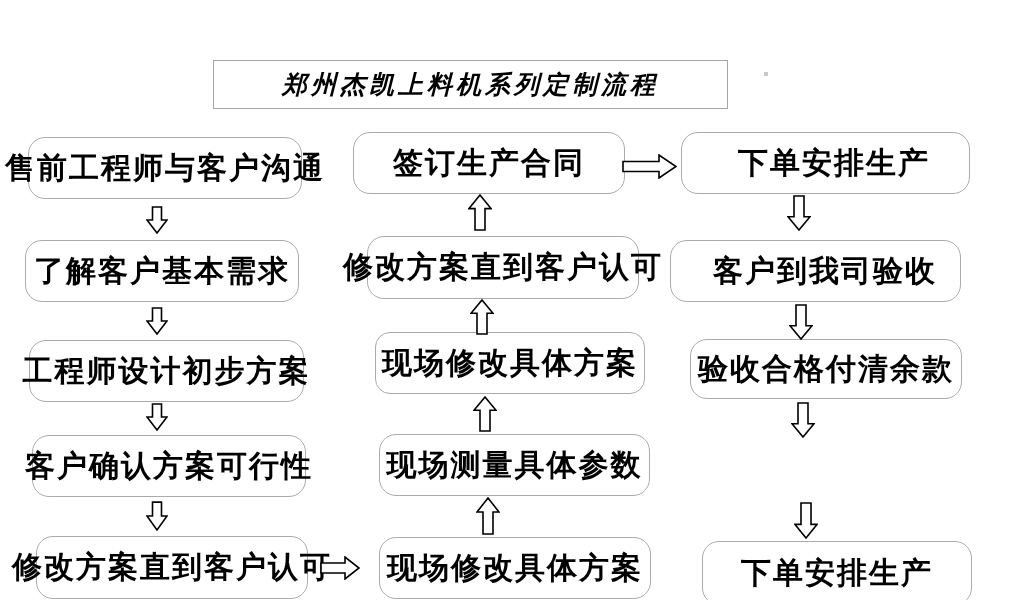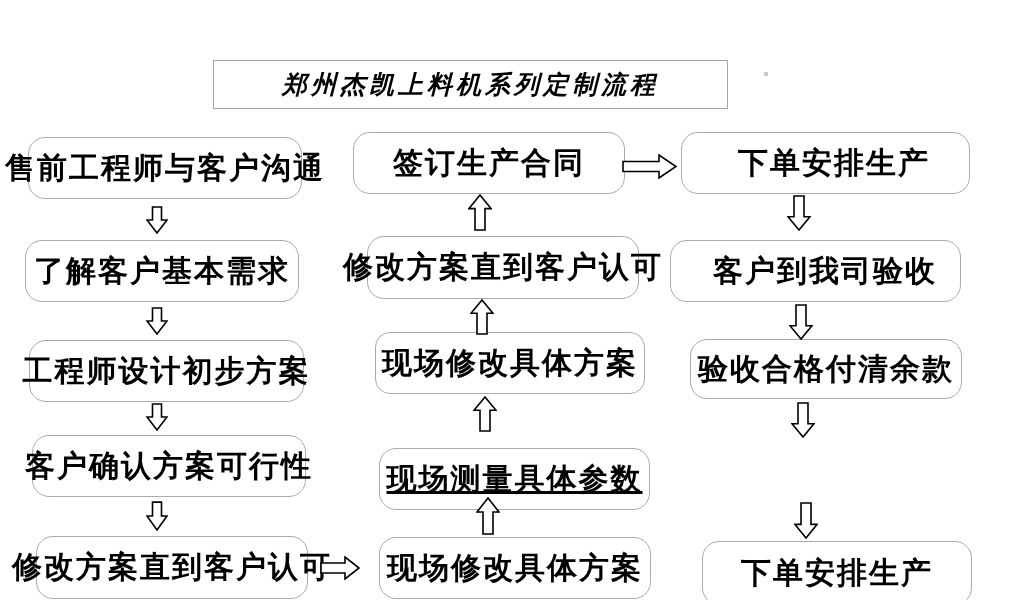--- a/index.html
+++ b/index.html
@@ -68,21 +68,21 @@
     <polygon points="6.5,1 15.5,1 15.5,14 21,14 11,27 1,14 6.5,14"></polygon>
     </svg>
 
   <svg class="arrow" style="left:320px; top:512px;" width="40" height="24" viewBox="0 0 40 24" preserveAspectRatio="none">
     <polygon points="1,7 25,7 25,1 39,12 25,23 25,17 1,17"></polygon>
     </svg>
 
   <div class="box" style="left:353px; top:88px; width:270px; height:60px;">签订生产合同</div>
   <div class="box" style="left:367px; top:192px; width:270px; height:61px;">修改方案直到客户认可</div>
   <div class="box" style="left:375px; top:288px; width:268px; height:60px;border-radius:15px;">现场修改具体方案</div>
-  <div class="box" style="left:379px; top:404px; width:269px; height:60px;text-decoration:underline;">现场测量具体参数</div>
+  <div class="box" style="left:379px; top:390px; width:269px; height:60px;">现场测量具体参数</div>
   <div class="box" style="left:379px; top:493px; width:270px; height:60px;">现场修改具体方案</div>
 
   <svg class="arrow" style="left:468px; top:150px;" width="24" height="37" viewBox="0 0 24 38" preserveAspectRatio="none">
     <polygon points="12,1 23,15 17,15 17,37 7,37 7,15 1,15"></polygon>
     </svg>
   <svg class="arrow" style="left:470px; top:255px;" width="24" height="36" viewBox="0 0 24 38" preserveAspectRatio="none">
     <polygon points="12,1 23,15 17,15 17,37 7,37 7,15 1,15"></polygon>
     </svg>
   <svg class="arrow" style="left:473px; top:352px;" width="24" height="36" viewBox="0 0 24 38" preserveAspectRatio="none">
     <polygon points="12,1 23,15 17,15 17,37 7,37 7,15 1,15"></polygon>

